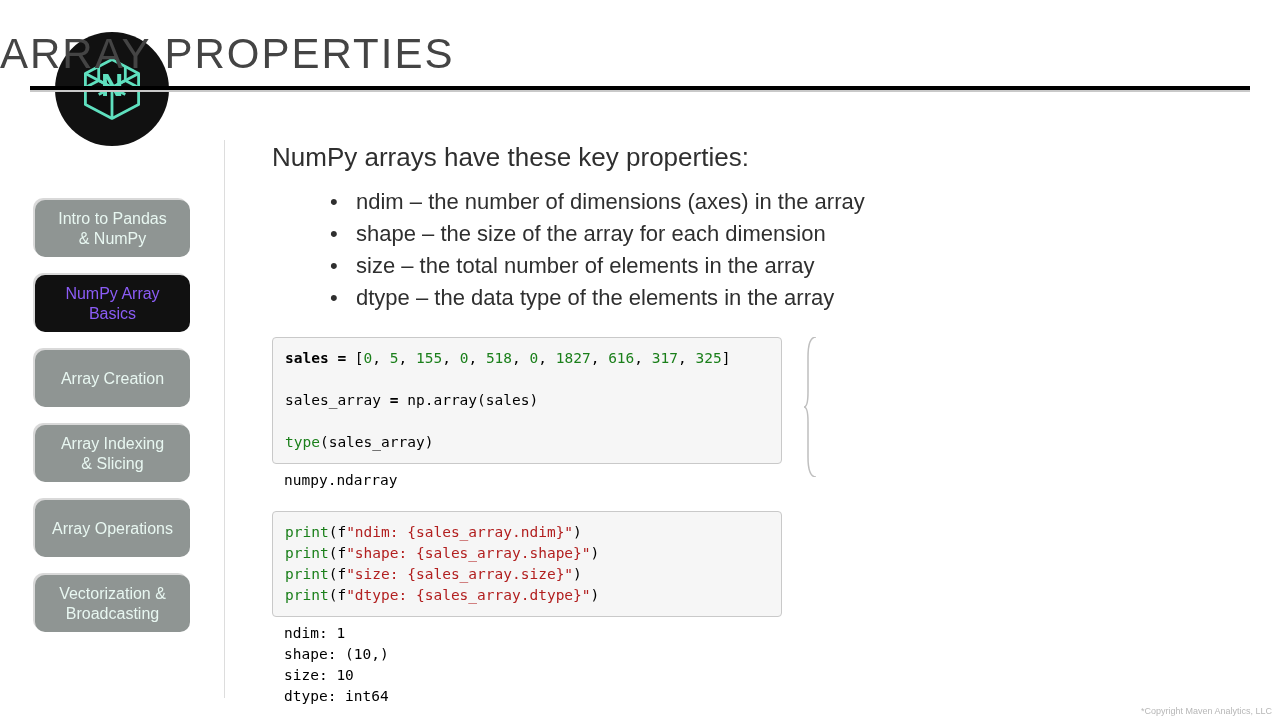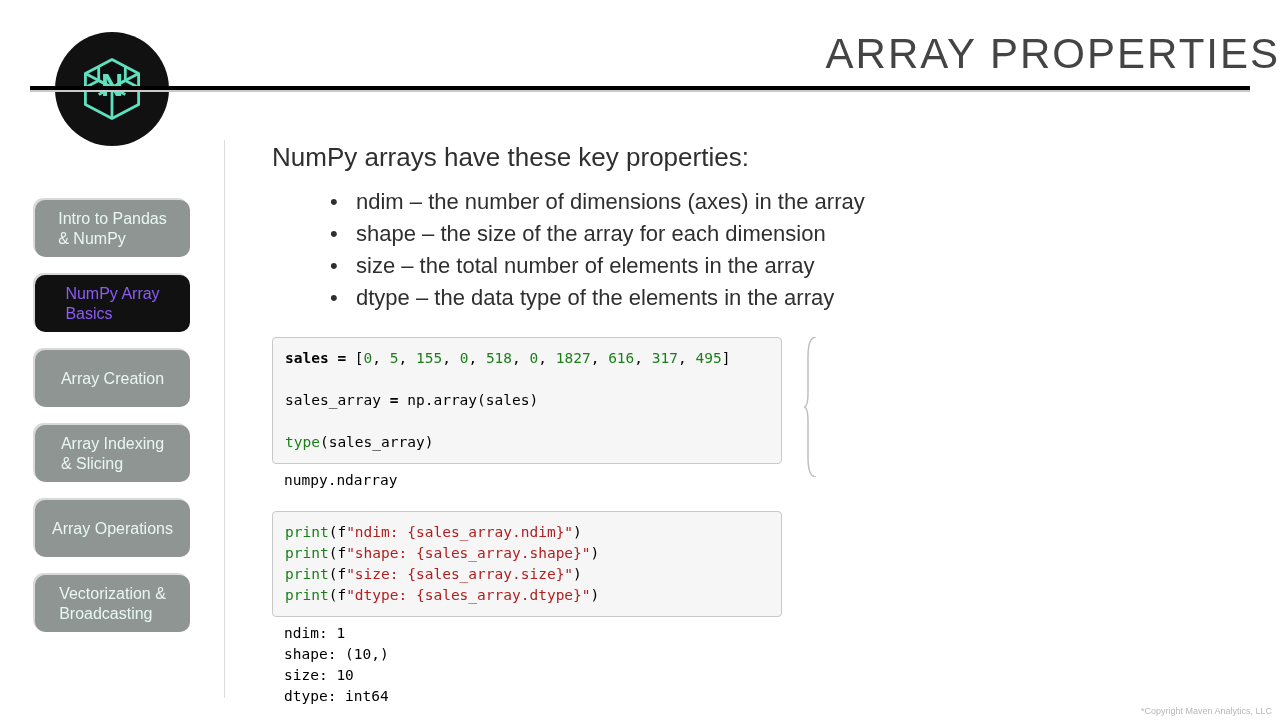--- a/index.html
+++ b/index.html
@@ -1,31 +1,31 @@
 <!DOCTYPE html>
 <html><head>
 <meta charset="utf-8">
 <style>
   * { margin:0; padding:0; box-sizing:border-box; }
   html,body { width:1280px; height:720px; font-family:"Segoe UI","Helvetica Neue",Arial,sans-serif; background:#fff; color:#2d2d2d; }
   body { position:relative; }
 
   
-  .title-row { position:absolute; left:0; right:0; top:30px; text-align:right; }
+  .title-row { position:absolute; left:0; right:0; top:30px; text-align:left; }
   .title-row h1 { font-weight:300; font-size:42px; letter-spacing:2px; color:#444; }
   .hr { position:absolute; left:30px; right:30px; top:86px; height:4px; background:#000; }
   .hr::after { content:""; position:absolute; left:0; right:0; top:4px; height:2px; background:#c9c9c9; }
 
   
   .logo-wrap { position:absolute; top:32px; left:55px; width:114px; height:114px; border-radius:50%; background:#111; display:flex; align-items:center; justify-content:center; }
   .logo-wrap svg { width:70px; height:70px; }
 
   
   .sidebar { position:absolute; left:35px; top:200px; width:155px; }
-  .nav-item { width:155px; min-height:57px; border-radius:10px; background:#8f9593; color:#e8f7f1; display:flex; align-items:center; justify-content:center; text-align:left; font-size:16px; font-weight:400; line-height:1.2; margin-bottom:18px; padding:6px 10px; box-shadow: -2px -2px 0 rgba(0,0,0,.15); cursor:pointer; }
+  .nav-item { width:155px; min-height:57px; border-radius:10px; background:#8f9593; color:#e8f7f1; display:flex; align-items:center; justify-content:center; text-align:center; font-size:16px; font-weight:400; line-height:1.2; margin-bottom:18px; padding:6px 10px; box-shadow: -2px -2px 0 rgba(0,0,0,.15); cursor:pointer; }
   .nav-item.active { background:#111; color:#8b5cf6; }
 
   
   .vdiv { position:absolute; left:224px; top:140px; bottom:22px; width:1px; background:#ddd; }
 
   
   .main { position:absolute; left:272px; right:40px; top:142px; }
   .lead { font-size:26px; font-weight:400; color:#2f2f2f; margin-bottom:16px; }
   ul.props { list-style:none; margin-left:50px; }
   ul.props li { position:relative; font-size:22px; color:#2f2f2f; margin:6px 0; padding-left:34px; font-weight:300;}
@@ -89,21 +89,21 @@
   <p class="lead">NumPy arrays have these key properties:</p>
   <ul class="props" id="props">
       <li><b>ndim</b> – the number of dimensions (axes) in the array</li>
       <li><b>shape</b> – the size of the array for each dimension</li>
       <li><b>size</b> – the total number of elements in the array</li>
       <li><b>dtype</b> – the data type of the elements in the array</li>
     </ul>
 
   <div class="code-area">
     <div class="code-col">
-      <div class="code-box" id="code1"><span class="kw-name">sales </span><span class="op">=</span> [<span class="num">0</span>, <span class="num">5</span>, <span class="num">155</span>, <span class="num">0</span>, <span class="num">518</span>, <span class="num">0</span>, <span class="num">1827</span>, <span class="num">616</span>, <span class="num">317</span>, <span class="num">495</span>]
+      <div class="code-box" id="code1"><span class="kw-name">sales </span><span class="op">=</span> [<span class="num">0</span>, <span class="num">5</span>, <span class="num">155</span>, <span class="num">0</span>, <span class="num">518</span>, <span class="num">0</span>, <span class="num">1827</span>, <span class="num">616</span>, <span class="num">317</span>, <span class="num">325</span>]
 
 sales_array <span class="op">=</span> np.array(sales)
 
 <span class="call">type</span>(sales_array)</div>
       <div class="code-out">numpy.ndarray</div>
     </div>
     <div class="bracket-note">
       <svg class="bracket" viewBox="0 0 12 140" preserveAspectRatio="none">
         <path d="M12 0 Q4 0 4 20 L4 55 Q4 70 0 70 Q4 70 4 85 L4 120 Q4 140 12 140" fill="none" stroke="#bfbfbf" stroke-width="1.5"></path>
       </svg>

